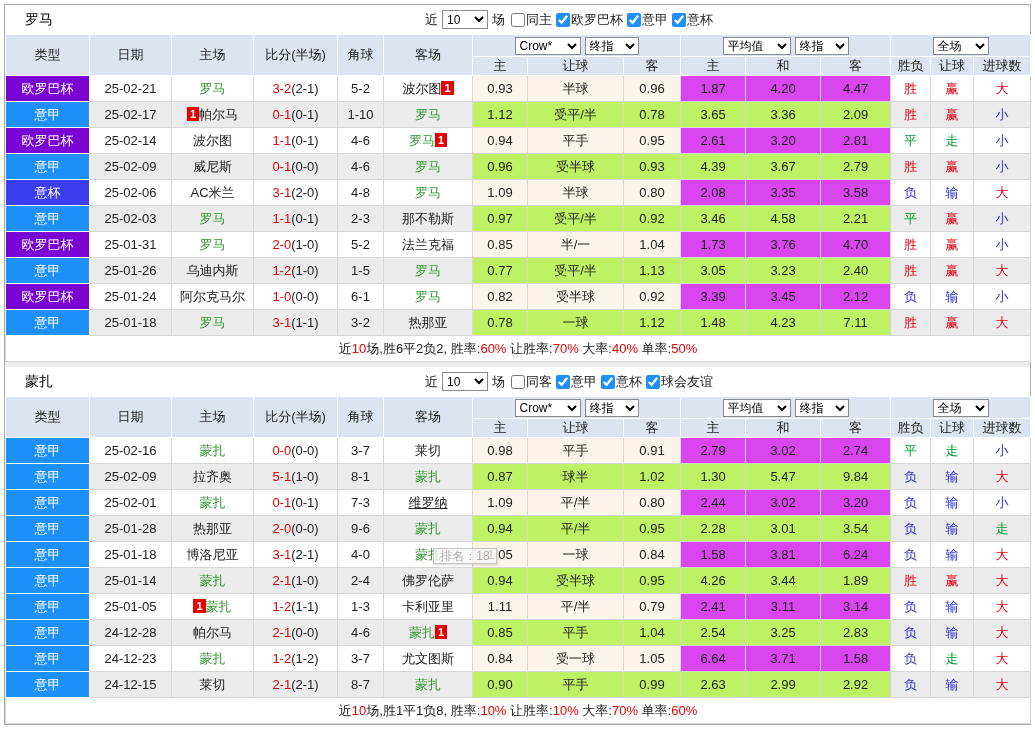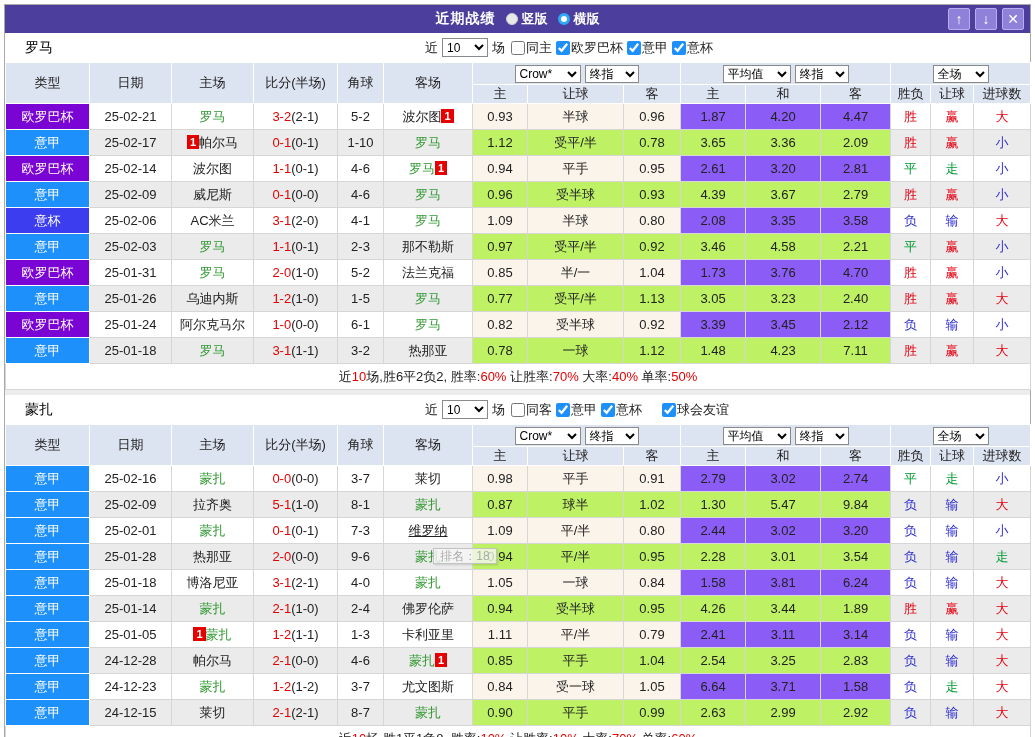--- a/index.html
+++ b/index.html
@@ -85,21 +85,21 @@
     height: 25px;
     line-height: 25px;
     padding: 0;
     color: #222;
     overflow: hidden;
     white-space: nowrap;
   }
   td.type { color: #fff; border-color: #ffffff; }
   tr.alt td { background: #ebebeb; }
   td.hc { background: #fbf4ea; }
-  td.ac { background: #8b5cf6; }
+  td.ac { background: #d946ef; }
   tr.alt td.hc, tr.alt td.ac { background: #bef264; }
   .team-link { cursor: pointer; }
   .team-green { color: #339933; }
   .underline { text-decoration: underline; }
   .score { color: #e60000; }
   .half { color: #222; }
   .badge {
     display: inline-block;
     background: #e60000;
     color: #fff;
@@ -126,38 +126,20 @@
     line-height: 15px;
     text-align: center;
     pointer-events: none;
     z-index: 10;
   }
 </style>
 </head>
 <body>
 
 <div class="window">
-  <div class="titlebar">
-    <div class="titlebar-center">
-      <span class="title">近期战绩</span>
-      <span class="radio-group">
-        <span class="radio-dot-v"></span>
-        <span>竖版</span>
-      </span>
-      <span class="radio-group">
-        <span class="radio-dot-h"></span>
-        <span>横版</span>
-      </span>
-    </div>
-    <div class="win-btns">
-      <div class="win-btn"><span>↑</span></div>
-      <div class="win-btn"><span>↓</span></div>
-      <div class="win-btn"><span>✕</span></div>
-    </div>
-  </div>
   <div id="sections">
       <div class="section">
         <div class="team-row">
           <span class="team-name">罗马</span>
           <div class="filters">
             <span>近</span>
             <select style="width:46px"><option>10</option></select>
             <span>场</span>
             <label class="chk">
               <input type="checkbox" style="">
@@ -286,21 +268,21 @@
               <td class="ac">2.79</td>
               <td><span style="color:#e60012">胜</span></td>
               <td><span style="color:#e60012">赢</span></td>
               <td><span style="color:#2f2fd0">小</span></td>
             </tr>
             <tr class="">
               <td class="type" style="background:#3d3df0">意杯</td>
               <td>25-02-06</td>
               <td><span class="team-link">AC米兰</span></td>
               <td><span class="score">3-1</span><span class="half">(2-0)</span></td>
-              <td>4-1</td>
+              <td>4-8</td>
               <td><span class="team-link team-green">罗马</span></td>
               <td class="hc">1.09</td>
               <td class="hc">半球</td>
               <td class="hc">0.80</td>
               <td class="ac">2.08</td>
               <td class="ac">3.35</td>
               <td class="ac">3.58</td>
               <td><span style="color:#2f2fd0">负</span></td>
               <td><span style="color:#2f2fd0">输</span></td>
               <td><span style="color:#e60012">大</span></td>
@@ -409,21 +391,21 @@
               <span>同客</span>
             </label>
             <label class="chk" style="margin-left: 4px;">
               <input type="checkbox" checked="" style="">
               <span>意甲</span>
             </label>
             <label class="chk" style="margin-left: 4px;">
               <input type="checkbox" checked="" style="">
               <span>意杯</span>
             </label>
-            <label class="chk" style="margin-left: 20px;">
+            <label class="chk" style="margin-left: 4px;">
               <input type="checkbox" checked="" style="">
               <span>球会友谊</span>
             </label>
           </div>
         </div>
         <table>
           <colgroup>
             <col style="width:84px">
             <col style="width:82px">
             <col style="width:82px">

